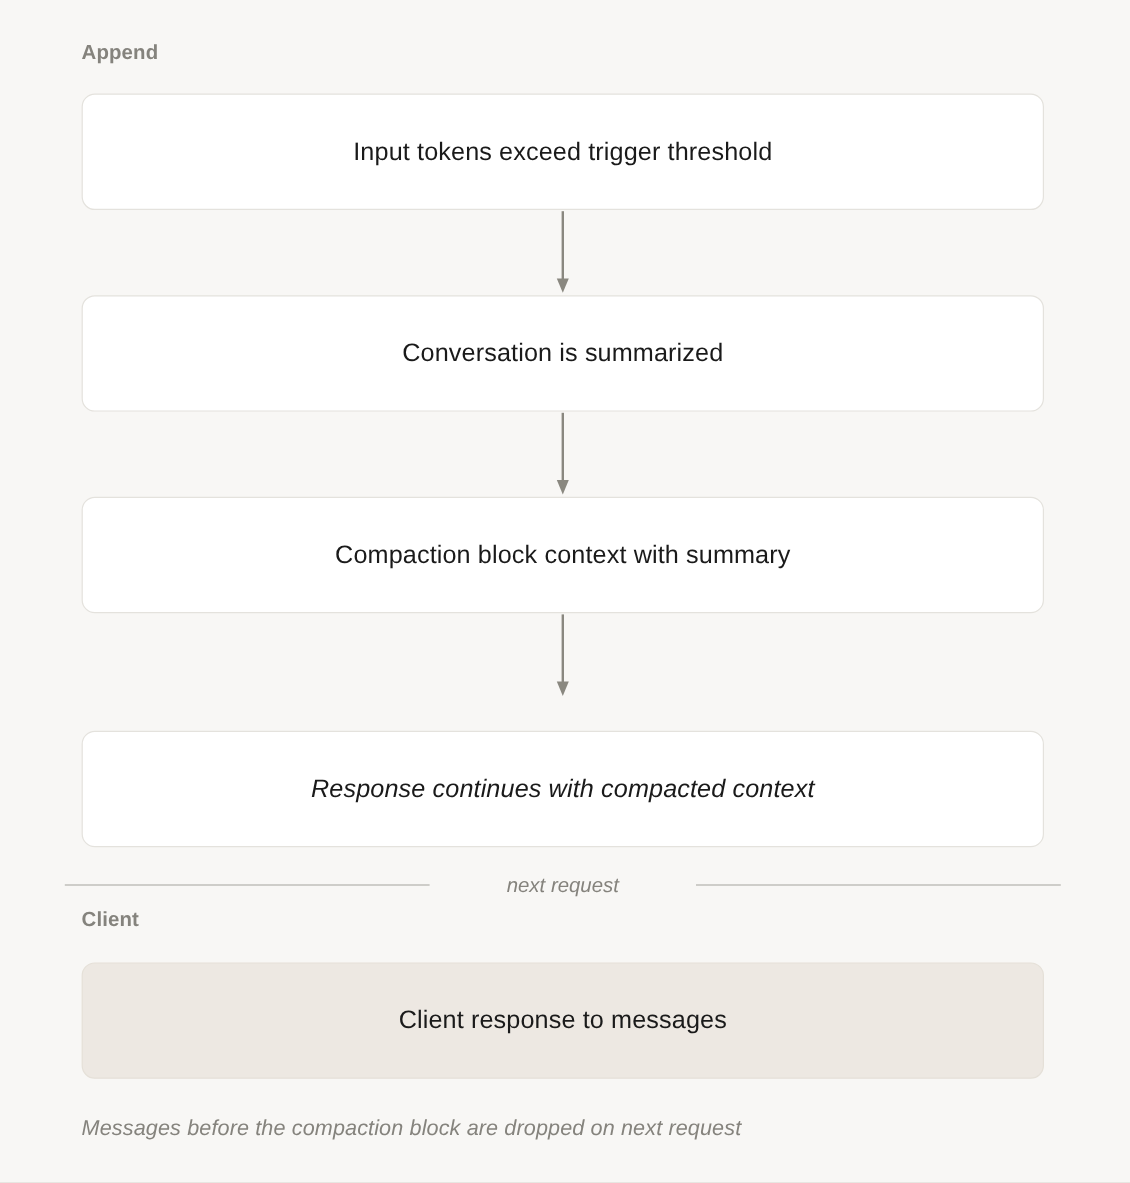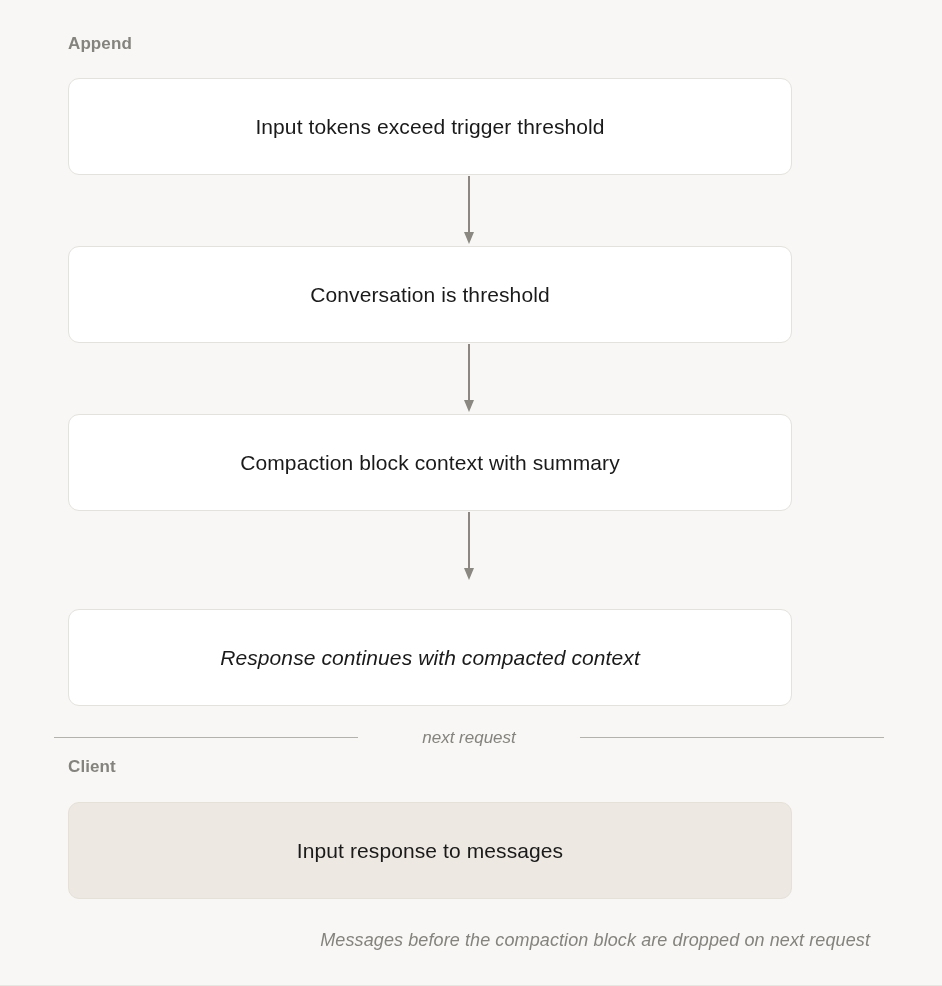--- a/index.html
+++ b/index.html
@@ -41,21 +41,21 @@
   .client-label {
     position: absolute;
     left: 0;
     top: 758px;
   }
 
   
   .node {
     position: absolute;
     left: 0;
-    width: 724px;
+    width: 802px;
     height: 97px;
     box-sizing: border-box;
     background: #ffffff;
     border: 1px solid #e4e2dd;
     border-radius: 11px;
     display: flex;
     align-items: center;
     justify-content: center;
     font-size: 21px;
     color: #1a1a1a;
@@ -129,21 +129,21 @@
     white-space: nowrap;
     line-height: 1;
   }
 
   
   .caption {
     position: absolute;
     left: 0;
     top: 930px;
     width: 802px;
-    text-align: right;
+    text-align: left;
     font-size: 18px;
     font-style: italic;
     color: #85837d;
     letter-spacing: 0.1px;
   }
 </style>
 </head>
 <body>
 
 <div class="diagram">
@@ -153,21 +153,21 @@
   <div class="node node-1">
     <span>Input tokens exceed trigger threshold</span>
   </div>
 
   <div class="arrow arrow-1">
     <div class="arrow-line"></div>
     <div class="arrow-head"></div>
   </div>
 
   <div class="node node-2">
-    <span>Conversation is threshold</span>
+    <span>Conversation is summarized</span>
   </div>
 
   <div class="arrow arrow-2">
     <div class="arrow-line"></div>
     <div class="arrow-head"></div>
   </div>
 
   <div class="node node-3">
     <span>Compaction block context with summary</span>
   </div>
@@ -183,18 +183,18 @@
 
   <div class="divider">
     <div class="divider-line left"></div>
     <div class="divider-label">next request</div>
     <div class="divider-line right"></div>
   </div>
 
   <div class="section-label client-label">Client</div>
 
   <div class="node accent node-5">
-    <span>Input response to messages</span>
+    <span>Client response to messages</span>
   </div>
 
   <div class="caption">Messages before the compaction block are dropped on next request</div>
 
 </div>
 
 </body></html>

